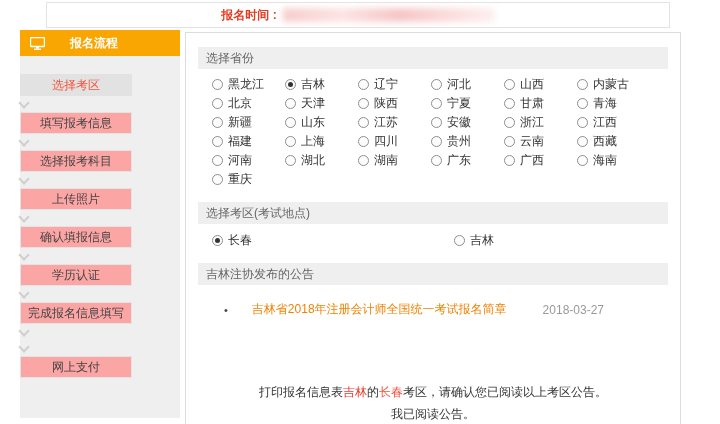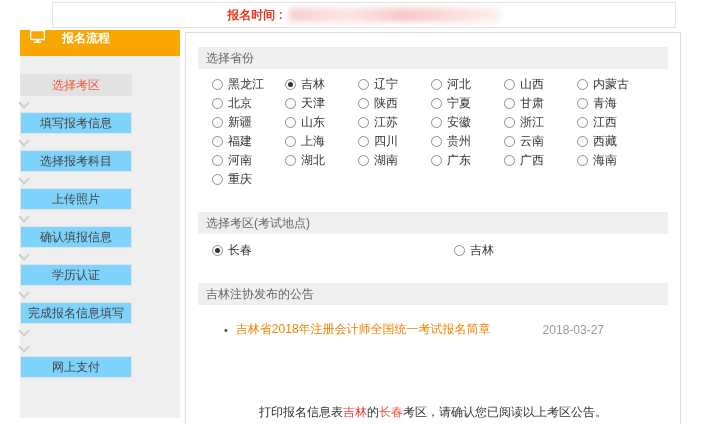--- a/index.html
+++ b/index.html
@@ -9,65 +9,65 @@
     --red:#e63a20;
     --band-bg:#efefef;
     --border:#dddddd;
   }
   *{margin:0;padding:0;box-sizing:border-box}
   html,body{background:#fff}
   body{font-family:"Liberation Sans","DejaVu Sans",sans-serif;font-size:12px;color:#333}
   .page{position:relative;width:720px;height:424px;background:#fff;overflow:hidden}
 
   
-  .topbar{position:absolute;left:52px;top:2px;width:624px;height:26px;background:#fff;
+  .topbar{position:absolute;left:46px;top:2px;width:624px;height:26px;background:#fff;
     border:1px solid #e3e3e3;display:flex;align-items:center;justify-content:center}
   .topbar-label{color:var(--red);font-weight:bold;white-space:nowrap}
   .topbar-redacted{width:212px;height:14px;margin-left:6px;border-radius:2px;
     background:linear-gradient(90deg,#f7cdcd,#fce4e4 28%,#f6c6c6 55%,#fbdede 80%,#fdf0f0);
     filter:blur(3px)}
 
   
   .sidebar{position:absolute;left:20px;top:30px;width:160px;height:388px;background:#efefef}
   .sidebar-header{height:26px;background:var(--orange);color:#fff;font-weight:bold;
-    display:flex;align-items:flex-start;padding-left:10px;gap:17px}
+    display:flex;align-items:center;padding-left:10px;gap:25px}
   .monitor-icon{display:inline-flex;flex:none}
   .steps{padding-top:18px;display:flex;flex-direction:column;}
-  .step{width:112px;height:22px;background:#7dd3fc;border:1px solid #e3e3e3;
+  .step{width:112px;height:22px;background:#fca5a5;border:1px solid #e3e3e3;
     display:flex;align-items:center;justify-content:center;color:#444;cursor:pointer;white-space:nowrap}
   .step.active{background:#e2e2e2;border-color:#e2e2e2;color:var(--active-red)}
   .chev{width:8px;height:8px;border-right:2px solid #cfcfcf;border-bottom:2px solid #cfcfcf;
     transform:rotate(45deg);margin:3px 0 5px}
 
   
   .panel{position:absolute;left:185px;top:32px;width:496px;height:392px;background:#fff;
     border:1px solid var(--border);border-bottom:none;padding:0 12px}
   .panel-header{height:30px;display:flex;align-items:center;justify-content:space-between;
     border-bottom:1px solid #e8e8e8;padding:0 2px}
   .username-redacted{width:72px;height:11px;background:#c4c4c4;border-radius:2px;filter:blur(2px)}
   .logout{color:#666;cursor:pointer;text-decoration:none}
 
   .band{height:22px;background:var(--band-bg);display:flex;align-items:center;
-    padding-left:8px;color:#666;margin-top:18px}
+    padding-left:8px;color:#666;margin-top:8px}
   .band.first{margin-top:14px}
 
   .province-grid{display:grid;grid-template-columns:repeat(6,1fr);row-gap:7px;
     padding:9px 18px 9px 14px}
   .opt{display:flex;align-items:center;gap:5px;height:12px;cursor:pointer;white-space:nowrap}
   .radio{width:11px;height:11px;border-radius:50%;background:#fdfdfd;border:1px solid #8e8e8e;
     position:relative;flex:none}
   .radio.checked::after{content:"";position:absolute;left:2px;top:2px;width:5px;height:5px;
     border-radius:50%;background:#333}
 
   .area-row{display:grid;grid-template-columns:242px 1fr;padding:10px 0 9px 14px}
 
   .notices{padding:16px 0 0 26px}
   .notice-row{display:flex;align-items:center}
   .notice-bullet{color:#444;font-size:11px}
-  .notice-link{color:var(--link-orange);margin-left:8px;text-decoration:none;cursor:pointer}
+  .notice-link{color:var(--link-orange);margin-left:24px;text-decoration:none;cursor:pointer}
   .notice-date{color:#999;margin-left:auto;margin-right:64px}
 
   .confirm{margin-top:66px;text-align:center}
   .confirm-city{color:var(--active-red)}
   .confirm-province{color:#e8392b}
   .checkbox-row{margin-top:5px;display:flex;align-items:center;justify-content:center;gap:4px}
 </style>
 </head>
 <body>
 

